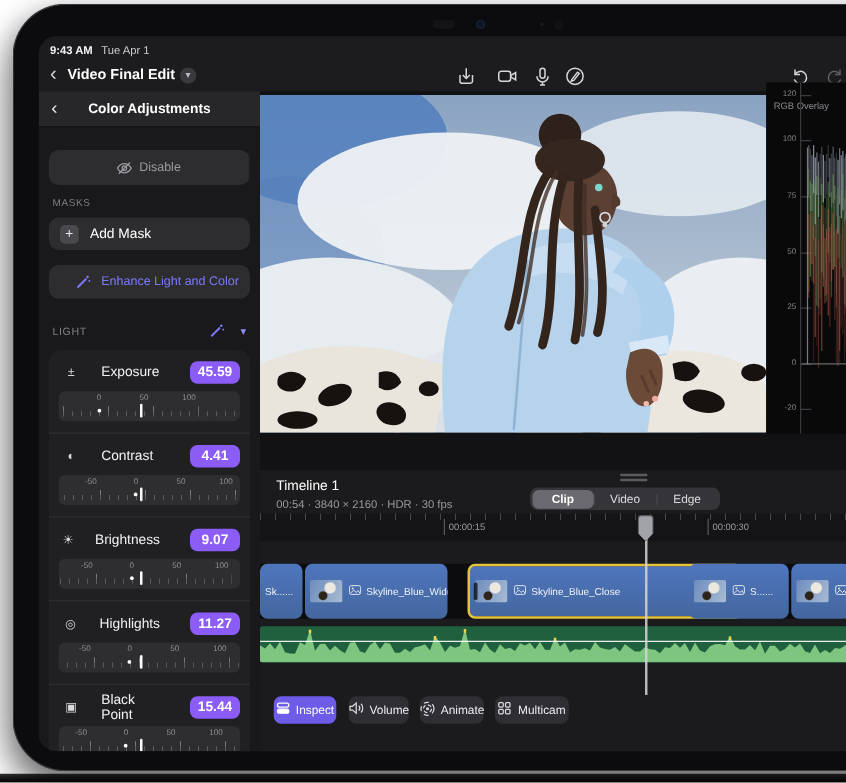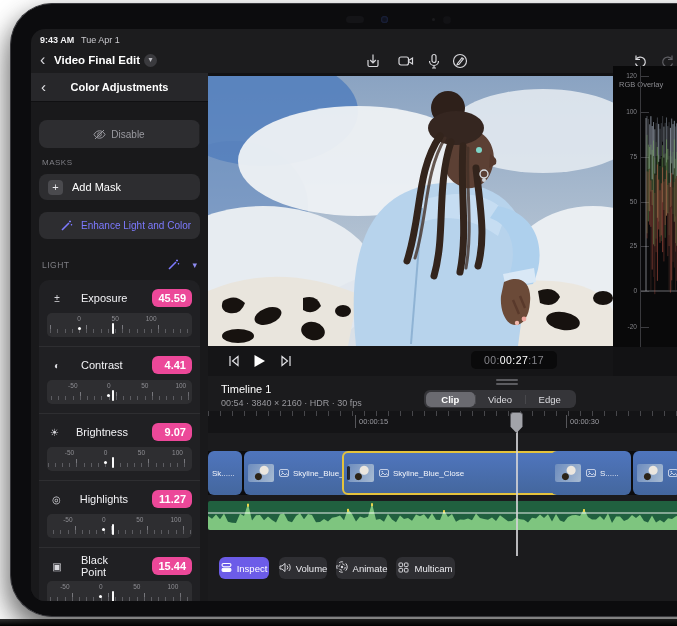--- a/index.html
+++ b/index.html
@@ -46,21 +46,21 @@
     background:#2d2d30; border-radius:8px; font-size:10px; }
   .light-row { display:flex; align-items:center; margin:19px 11px 0; }
   .light-label { font-size:8.5px; letter-spacing:.5px; color:#7f7f85; flex:1; }
   .light-chev { font-size:9px; margin-left:12px; }
   .slider-card { margin:9px 8px 0; background:#202023; border-radius:10px; padding-bottom:20px; }
   .s-row { padding:7px 8px 9px; }
   .s-row + .s-row { border-top:1px solid #2e2e31; }
   .s-head { display:flex; align-items:center; height:22px; }
   .s-icon { width:16px; font-size:10px; color:#d9d9de; text-align:center; margin-left:2px; }
   .s-name { flex:1; font-size:11px; color:#f2f2f5; margin-left:16px; }
-  .s-badge { min-width:40px; text-align:right; padding:3px 6px; background:#ec4899; border-radius:6px;
+  .s-badge { min-width:40px; text-align:center; padding:3px 6px; background:#8b5cf6; border-radius:6px;
     font-size:11px; font-weight:bold; color:#fff;margin-left:24px; }
   .s-ruler { position:relative; height:24px; margin-top:4px; background:#2e2e31; border-radius:5px; overflow:hidden; }
   .s-ticks { position:absolute; left:0; right:0; bottom:4px; height:8px;
     background-image:repeating-linear-gradient(90deg,#5c5c61 0 1px,transparent 1px 7.2px),
                      repeating-linear-gradient(90deg,#77777c 0 1px,transparent 1px 36px);
     background-size:100% 4px,100% 8px; background-position:0 4px,0 0; background-repeat:no-repeat; }
   .s-tl { position:absolute; top:2px; font-size:6.5px; color:#8e8e93; transform:translateX(-50%); }
   .s-zero { position:absolute; bottom:7px; width:3px; height:3px; border-radius:50%; background:#fff; }
   .s-ind { position:absolute; bottom:3px; width:2px; height:11px; background:#fafafa; border-radius:1px; }
 
@@ -360,42 +360,20 @@
             <g stroke="#433027" stroke-width="3" fill="none" stroke-linecap="round" opacity=".8">
               <path d="M237 62 C216 98 220 140 207 182"></path>
               <path d="M260 72 C258 114 265 152 258 192"></path>
             </g>
 
             <circle cx="276" cy="98" r="4" fill="none" stroke="#d7dbe0" stroke-width="1.4"></circle>
             <circle cx="276" cy="104" r="2" fill="#cfd4da"></circle>
           </svg>
         </div>
 
-        <div class="transport">
-          <span class="tr-ic" style="left:18px">
-            <svg viewBox="0 0 16 16" fill="none" stroke="#e4e4e8" stroke-width="1.2">
-                <path d="M4 3v10"></path>
-                <path d="M12 3.5 6.5 8 12 12.5z"></path>
-              </svg>
-          </span>
-          <span class="tr-ic" style="left:43px">
-            <svg viewBox="0 0 16 16">
-                <path d="M3.5 2 14 8 3.5 14z" fill="#fff"></path>
-              </svg>
-          </span>
-          <span class="tr-ic" style="left:70px">
-            <svg viewBox="0 0 16 16" fill="none" stroke="#e4e4e8" stroke-width="1.2">
-                <path d="M12 3v10"></path>
-                <path d="M4 3.5 9.5 8 4 12.5z"></path>
-              </svg>
-          </span>
-          <div class="timecode">
-            <span class="tc-dim">00:</span><span class="tc-main">00:27</span><span class="tc-dim">:17</span>
-          </div>
-        </div>
 
         <div class="scope">
           <div class="scope-title">RGB Overlay</div>
           <div id="scope-axis">
               <span class="ax-lab" style="top: 6px; left: 2px;">120</span>
               <span class="ax-dash" style="top: 10px;"></span>
               <span class="ax-lab" style="top: 41.86px; left: 2px;">100</span>
               <span class="ax-dash" style="top: 45.86px;"></span>
               <span class="ax-lab" style="top: 86.685px; left: 2px;">75</span>
               <span class="ax-dash" style="top: 90.685px;"></span>
@@ -549,21 +527,21 @@
             </div>
             <div class="clip" style="left: 36px; width: 114px;">
               <div class="thumb"></div>
               <span class="clip-icon"><svg width="10" height="8" viewBox="0 0 10 8" fill="none" stroke="#dfe6f2" stroke-width=".8">
                   <rect x=".5" y=".5" width="9" height="7" rx="1.5"></rect>
                   <circle cx="3.2" cy="2.8" r=".8" fill="#dfe6f2" stroke="none"></circle>
                   <path d="M1.5 6.5 4 4l2 2 1.5-1.5 1.5 2"></path>
                 </svg></span>
               <span class="clip-label">Skyline_Blue_Wide</span>
             </div>
-            <div class="clip sel" style="left: 134px; width: 220px; text-align: right;">
+            <div class="clip sel" style="left: 166px; width: 220px; text-align: right;">
               <div class="thumb"></div>
               <span class="clip-icon"><svg width="10" height="8" viewBox="0 0 10 8" fill="none" stroke="#dfe6f2" stroke-width=".8">
                   <rect x=".5" y=".5" width="9" height="7" rx="1.5"></rect>
                   <circle cx="3.2" cy="2.8" r=".8" fill="#dfe6f2" stroke="none"></circle>
                   <path d="M1.5 6.5 4 4l2 2 1.5-1.5 1.5 2"></path>
                 </svg></span>
               <span class="clip-label">Skyline_Blue_Close</span>
               <span class="trim" style="left: 3px;"></span>
               <span class="trim" style="right: 3px;"></span>
             </div>

